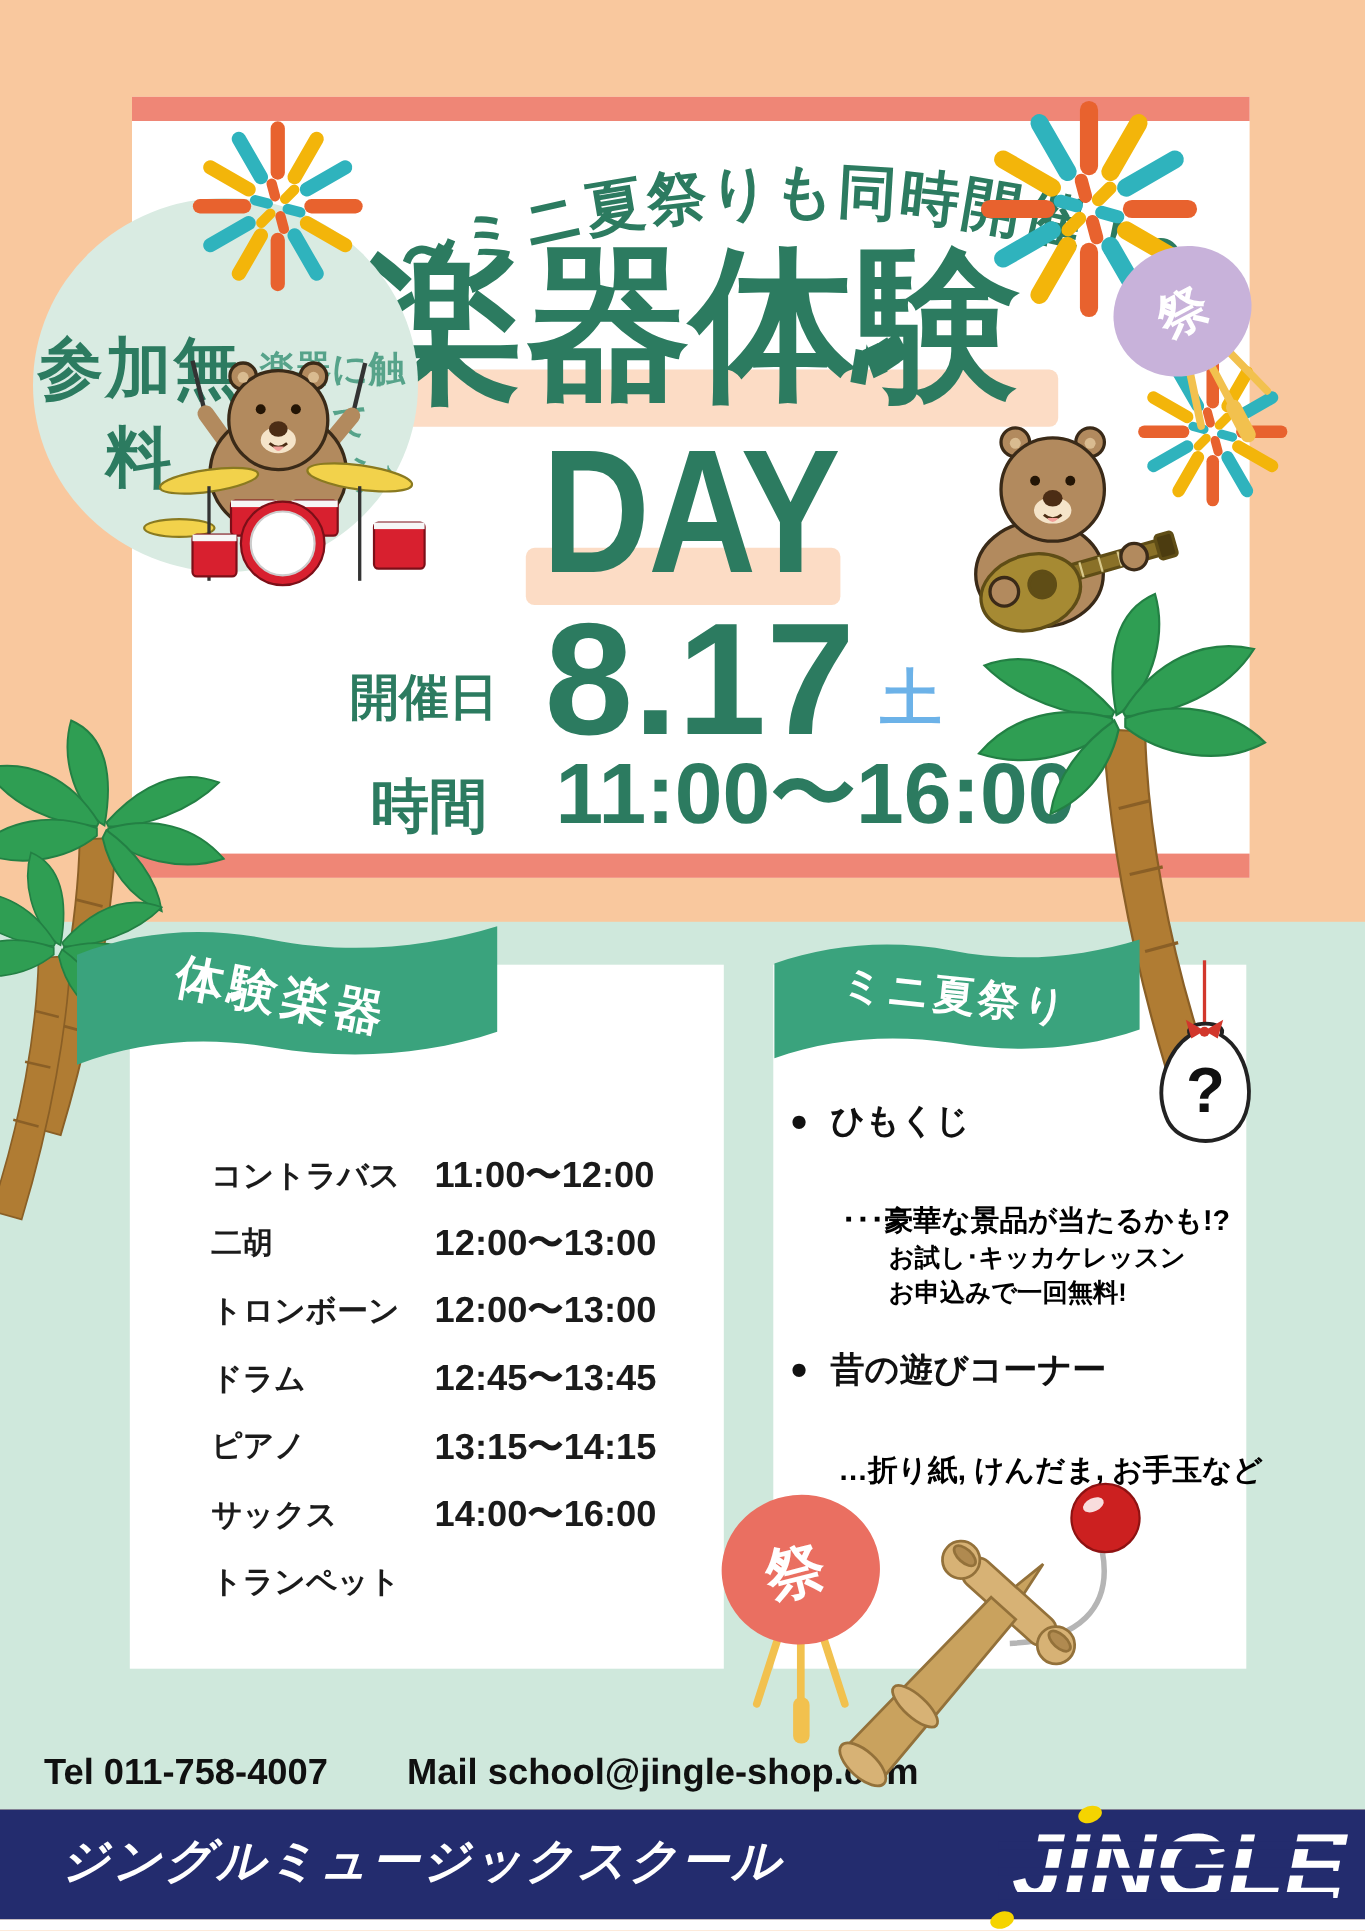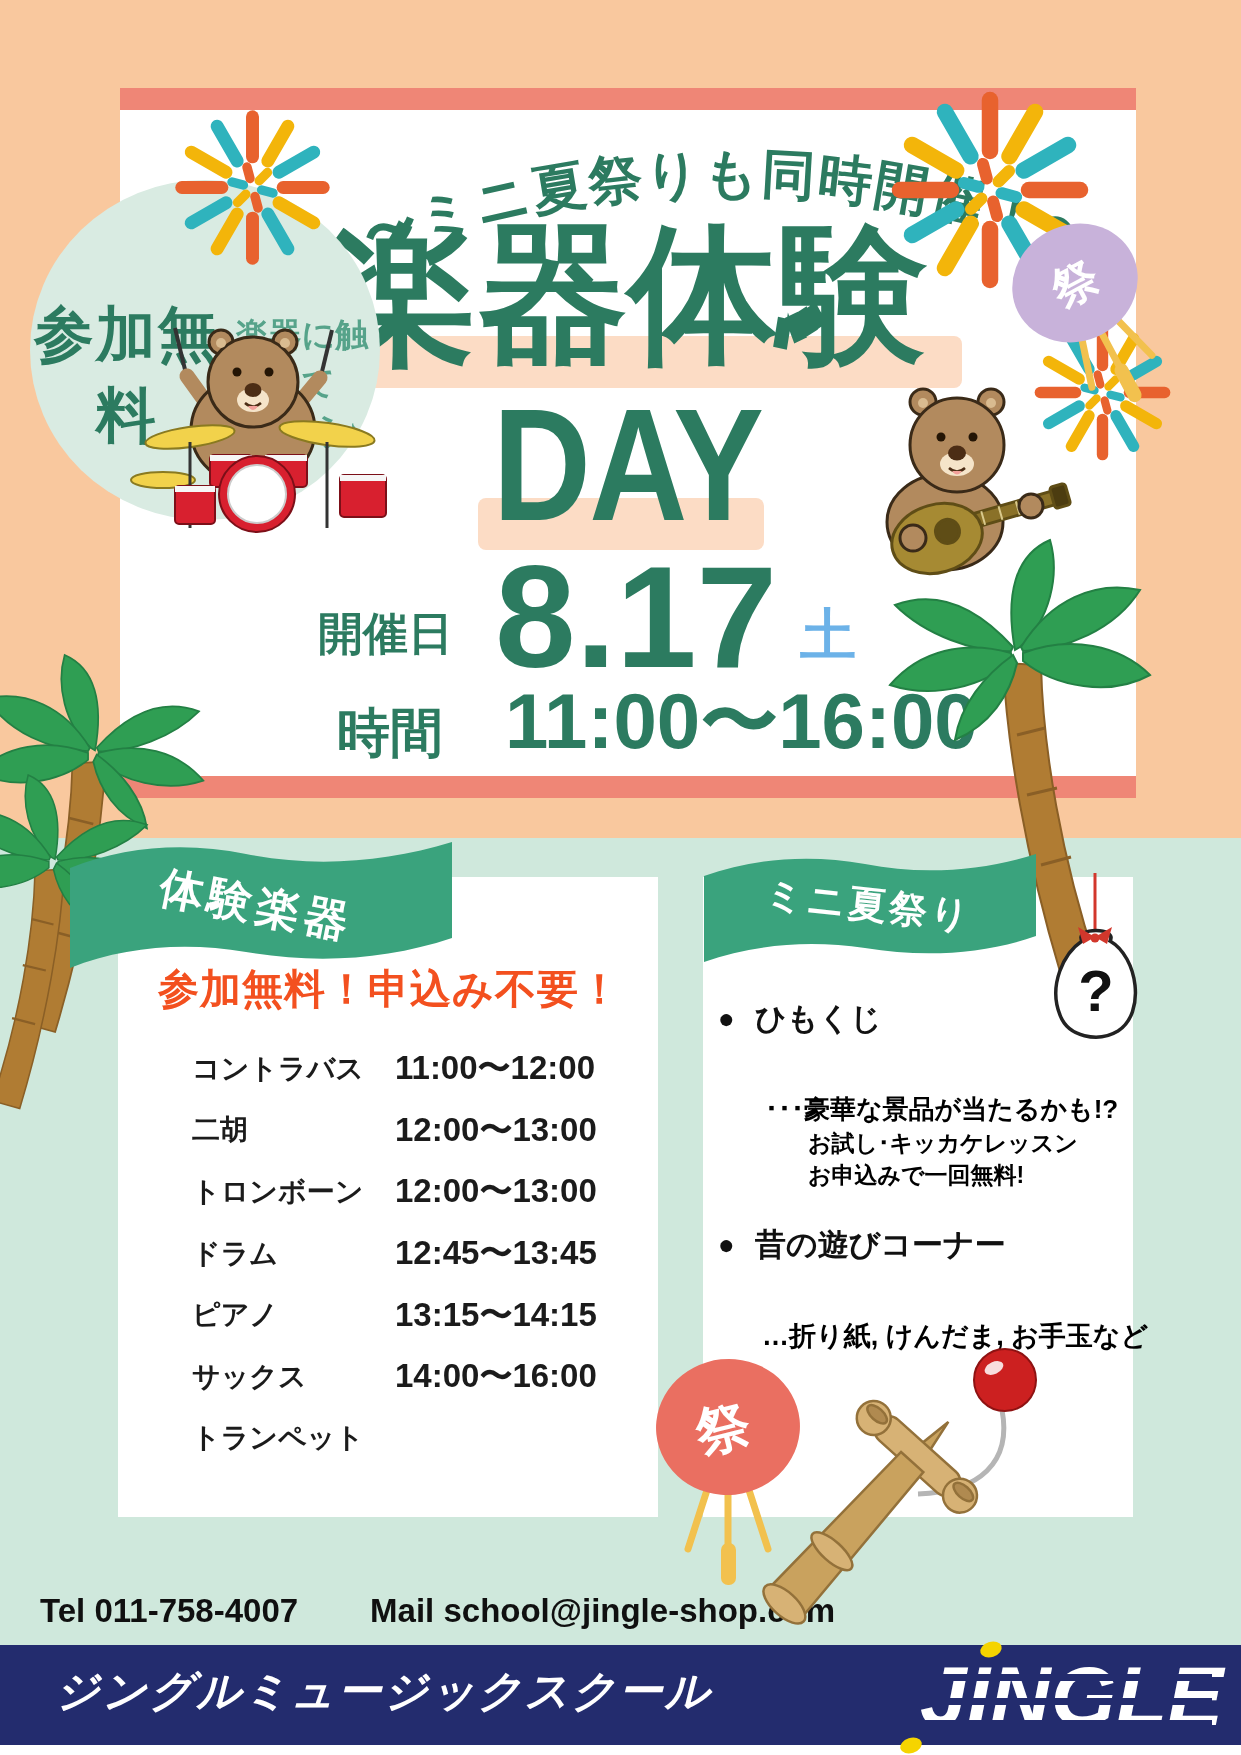--- a/index.html
+++ b/index.html
@@ -263,21 +263,20 @@
 
   <svg class="abs ribbon ribbon-left" viewBox="0 0 390 135">
     <path d="M4,30 C60,8 120,4 180,16 C250,30 320,24 386,4 L386,100 C320,122 250,126 180,114 C120,104 60,108 4,130 Z" fill="#3aa37d"></path>
     <text x="190" y="82" text-anchor="middle" font-size="44" letter-spacing="5" transform="rotate(11 190 70)">体験楽器</text>
   </svg>
   <svg class="abs ribbon ribbon-right" viewBox="0 0 340 115">
     <path d="M4,26 C55,8 110,4 165,14 C225,26 285,20 336,4 L336,86 C285,104 225,108 165,98 C110,90 55,94 4,112 Z" fill="#3aa37d"></path>
     <text x="168" y="68" text-anchor="middle" font-size="38" letter-spacing="3" transform="rotate(6 168 60)">ミニ夏祭り</text>
   </svg>
 
-  <div class="abs headline">参加無料！申込み不要！</div>
   <div class="abs schedule">
     <div class="sched-row">
       <span class="sched-name">コントラバス</span>
       <span class="sched-time">11:00〜12:00</span>
     </div>
     <div class="sched-row">
       <span class="sched-name">二胡</span>
       <span class="sched-time">12:00〜13:00</span>
     </div>
     <div class="sched-row">

